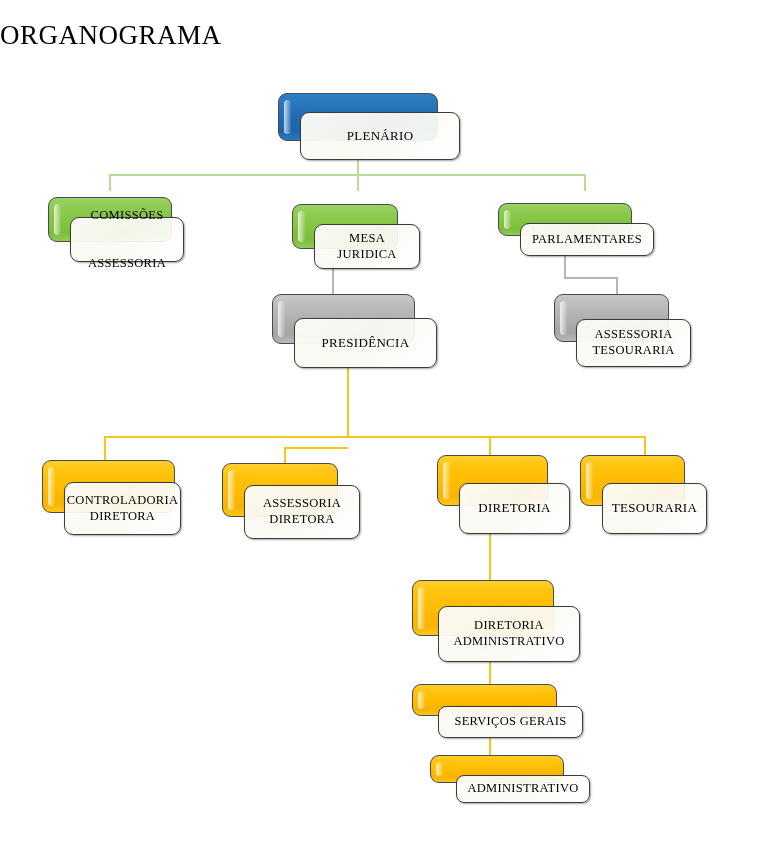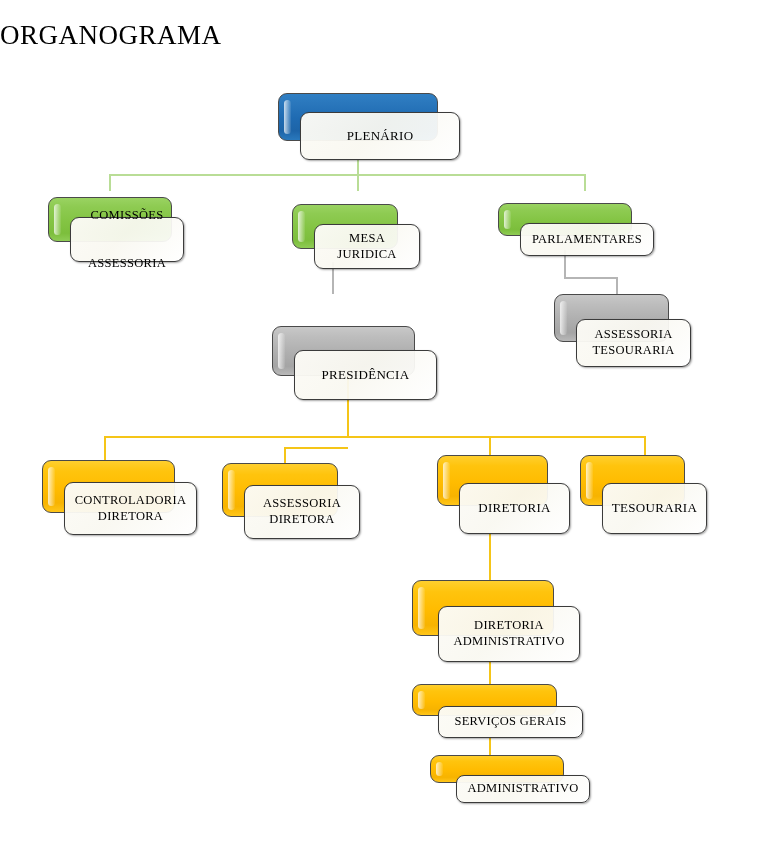--- a/index.html
+++ b/index.html
@@ -150,38 +150,38 @@
   </div>
 </div>
 
 <div class="node" style="left:498px; top:197px; width:156px; height:53px;margin-top:6px;">
   <div class="back c-green" style="width:134px; height:33px;"></div>
   <div class="front sm" style="left:22px; top:20px; width:134px; height:33px;">
     <span>PARLAMENTARES</span>
   </div>
 </div>
 
-<div class="node" style="left:272px; top:294px; width:165px; height:74px;margin-top:32px;">
+<div class="node" style="left:272px; top:294px; width:165px; height:74px;">
   <div class="back c-gray" style="width:143px; height:50px;"></div>
   <div class="front ln1" style="left:22px; top:24px; width:143px; height:50px;">
     <span>PRESIDÊNCIA</span>
   </div>
 </div>
 
 <div class="node" style="left:554px; top:294px; width:137px; height:73px;">
   <div class="back c-gray" style="width:115px; height:48px;"></div>
   <div class="front sm" style="left:22px; top:25px; width:115px; height:48px; flex-direction:column;">
     <span>ASSESSORIA</span>
     <span>TESOURARIA</span>
   </div>
 </div>
 
 <div class="node" style="left:42px; top:460px; width:155px; height:75px;">
   <div class="back c-gold" style="width:133px; height:53px;"></div>
-  <div class="front sm" style="left:22px; top:22px; width:133px; height:53px; flex-direction:column;">
+  <div class="front sm" style="left:22px; top:22px; width:117px; height:53px; flex-direction:column;">
     <span>CONTROLADORIA</span>
     <span>DIRETORA</span>
   </div>
 </div>
 
 <div class="node" style="left:222px; top:463px; width:138px; height:76px;">
   <div class="back c-gold" style="width:116px; height:54px;"></div>
   <div class="front sm" style="left:22px; top:22px; width:116px; height:54px; flex-direction:column;">
     <span>ASSESSORIA</span>
     <span>DIRETORA</span>

